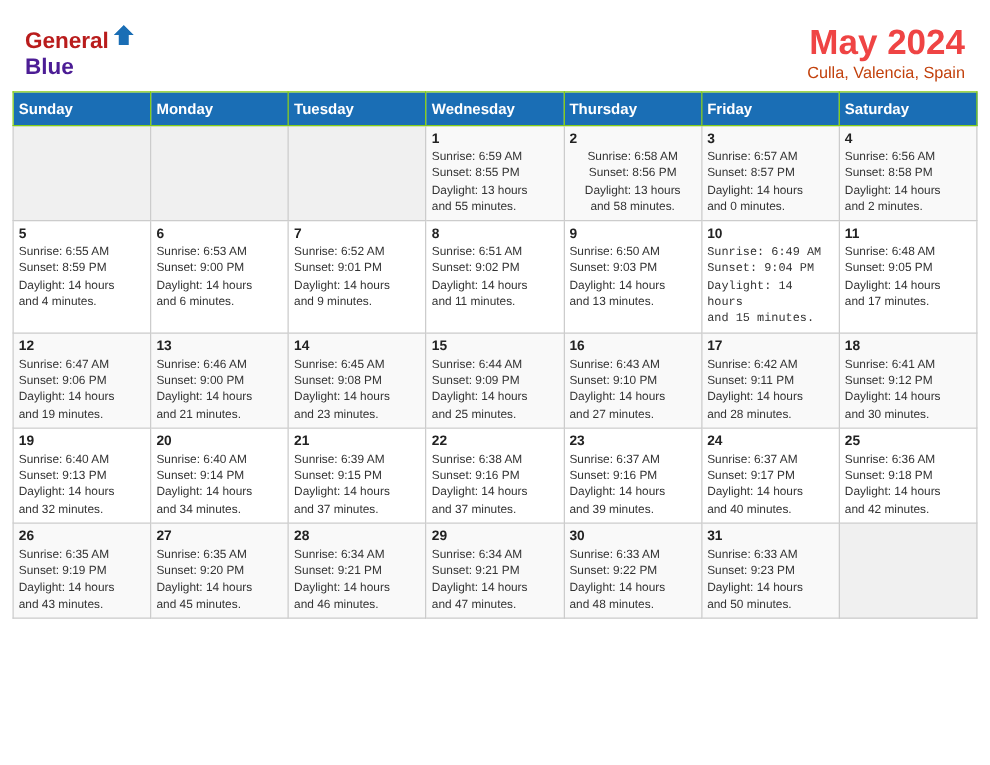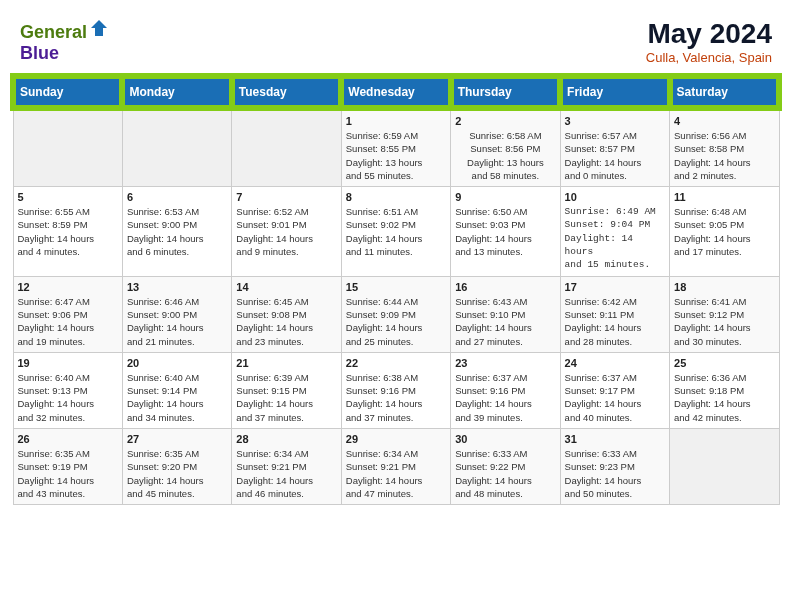--- a/index.html
+++ b/index.html
@@ -16,57 +16,57 @@
       align-items: flex-start;
       padding: 8px 10px 4px 10px;
     }
     .logo {
       display: flex;
       align-items: center;
     }
     .logo-text-general {
       font-size: 18px;
       font-weight: bold;
-      color: #4d7c0f;
+      color: #b91c1c;
     }
     .logo-text-blue {
       font-size: 18px;
       font-weight: bold;
       color: #4c1d95;
     }
     .logo-icon {
       width: 20px;
       height: 20px;
       margin-left: 2px;
     }
     .title-block {
       text-align: right;
     }
     .month-year {
       font-size: 28px;
       font-weight: bold;
-      color: #0f172a;
+      color: #ef4444;
     }
     .location {
       font-size: 13px;
       color: #c2410c;
     }
     table {
       width: 100%;
       border-collapse: collapse;
       margin-top: 4px;
     }
     thead tr th {
       background-color: #1a6eb5;
       color: #fff;
       font-size: 12px;
       font-weight: bold;
       padding: 6px 4px;
       text-align: left;
-      border: 6px solid #84cc16;
+      border: 1px solid #84cc16;
     }
     tbody tr td {
       border: 1px solid #ccc;
       vertical-align: top;
       padding: 4px 4px;
       width: calc(100% / 7);
       font-size: 10px;
       color: #222;
       background: #fff;
       min-height: 70px;

